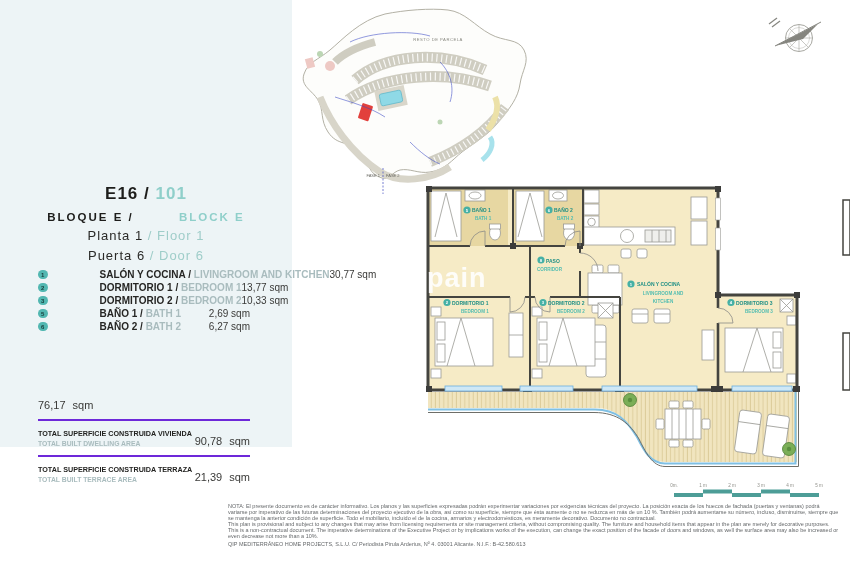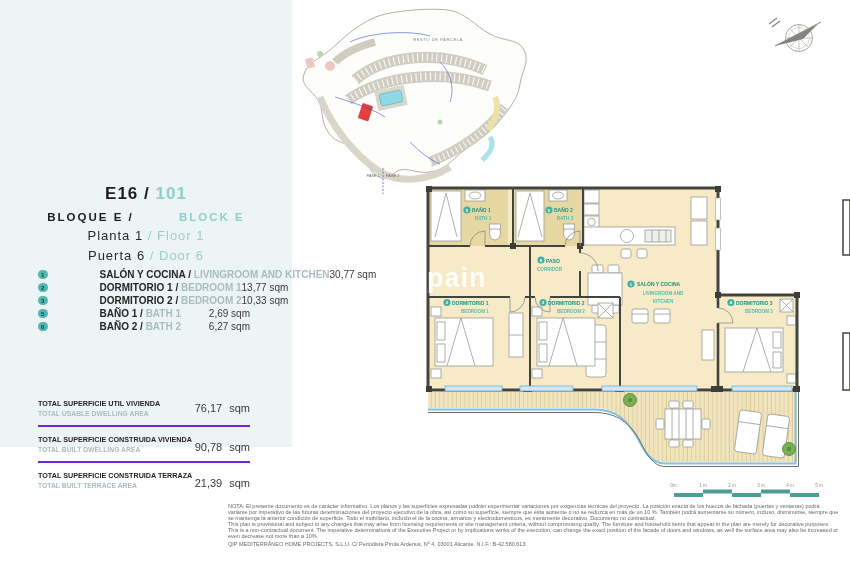--- a/index.html
+++ b/index.html
@@ -101,24 +101,20 @@
     </div>
     <div class="lrow">
       <span class="lnum">6</span>
       <span class="lname"><span>BAÑO 2</span> <span>/</span> <span class="len">BATH 2</span></span>
       <span class="lval"><span>6,27</span> <span>sqm</span></span>
     </div>
   </div>
 
   <div class="totals">
     <div class="trow">
-      <div class="tlbl">
-        <div class="es">TOTAL SUPERFICIE UTIL VIVIENDA</div>
-        <div class="en">TOTAL USABLE DWELLING AREA</div>
-      </div>
       <div class="tval">
           <span>76,17</span>
           <span>sqm</span>
         </div>
     </div>
     <div class="trow">
       <div class="tlbl">
         <div class="es">TOTAL SUPERFICIE CONSTRUIDA VIVIENDA</div>
         <div class="en">TOTAL BUILT DWELLING AREA</div>
       </div>

